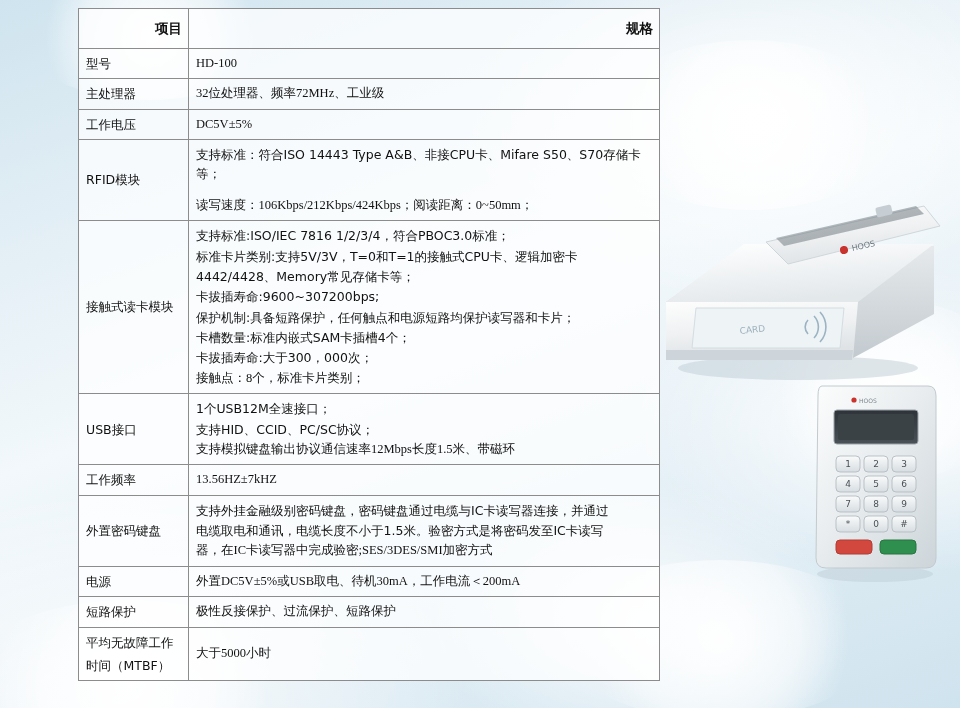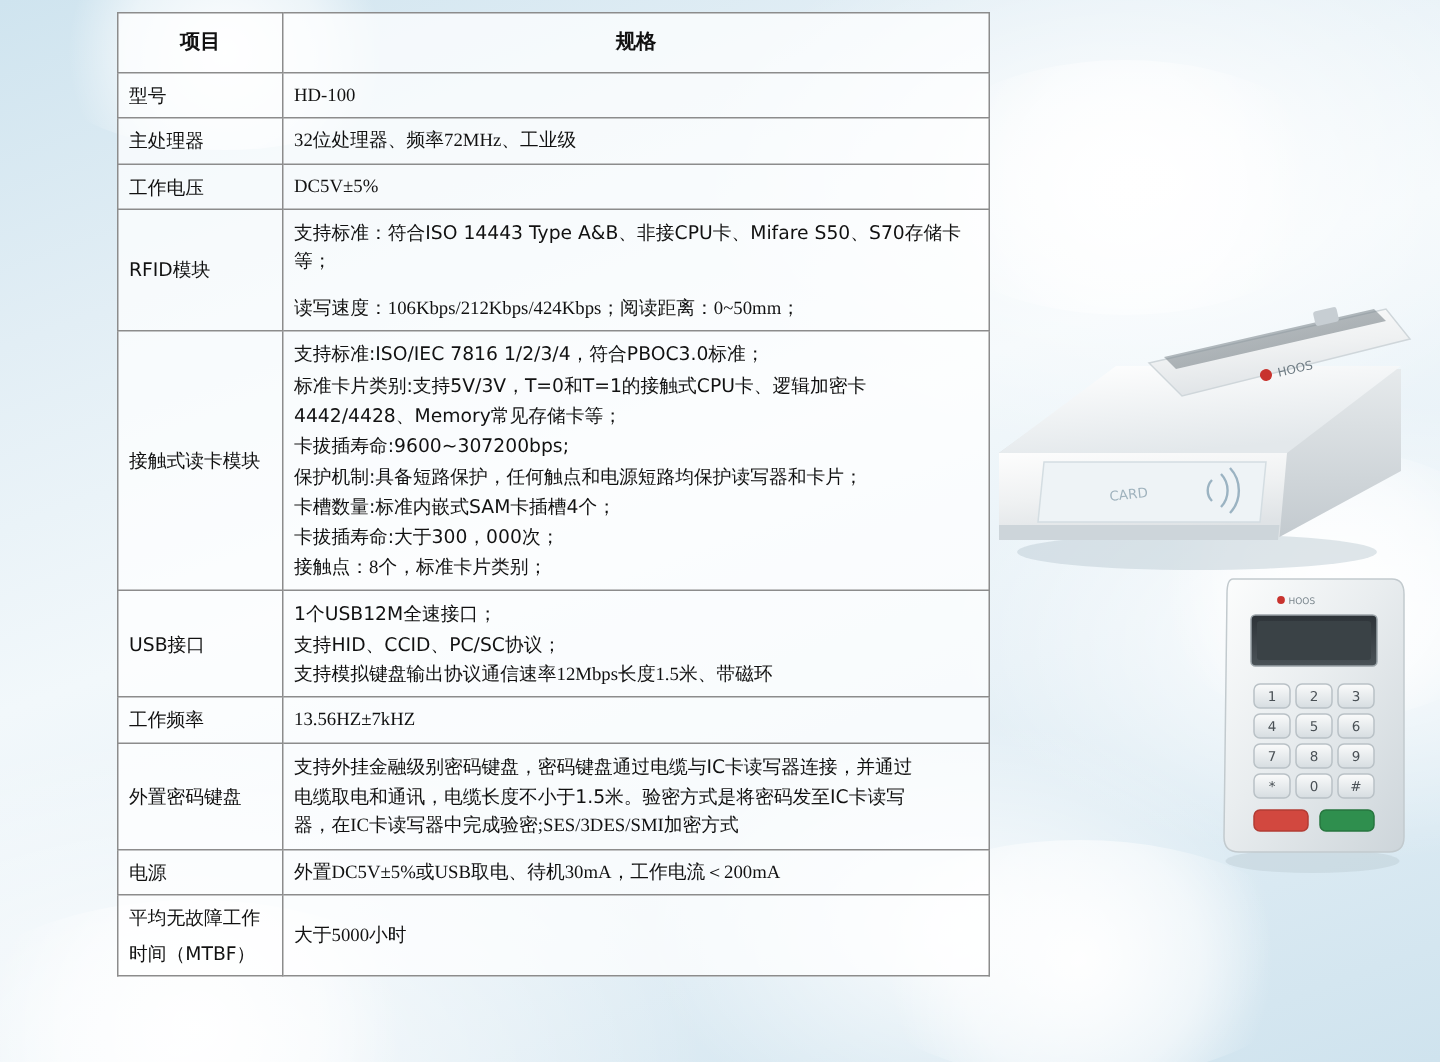--- a/index.html
+++ b/index.html
@@ -47,21 +47,21 @@
   table.spec td, table.spec th {
     border: 1px solid #8c8c8c;
     vertical-align: middle;
     font-size: 12.5px;
     line-height: 1.55;
     color: #111;
     padding: 5px 7px;
   }
   table.spec th {
     font-weight: bold;
-    text-align: center;
+    text-align: right;
     font-size: 13.5px;
     padding: 9px 6px;
   }
   col.c1 { width: 110px; }
   col.c2 { width: auto; }
   td.label {
     text-align: left;
     padding-left: 8px;
     font-size: 13px;
   }
@@ -181,20 +181,26 @@
           </td>
         </tr>
 
         <tr>
           <td class="label">电源</td>
           <td class="val">
             <p>外置DC5V±5%或USB取电、待机30mA，工作电流＜200mA</p>
           </td>
         </tr>
 
+        <tr>
+          <td class="label">短路保护</td>
+          <td class="val">
+            <p>极性反接保护、过流保护、短路保护</p>
+          </td>
+        </tr>
 
         <tr class="tall">
           <td class="label">
             <p style="margin:0">平均无故障工作</p>
             <p style="margin:4px 0 0 0">时间（MTBF）</p>
           </td>
           <td class="val">
             <p>大于5000小时</p>
           </td>
         </tr>

